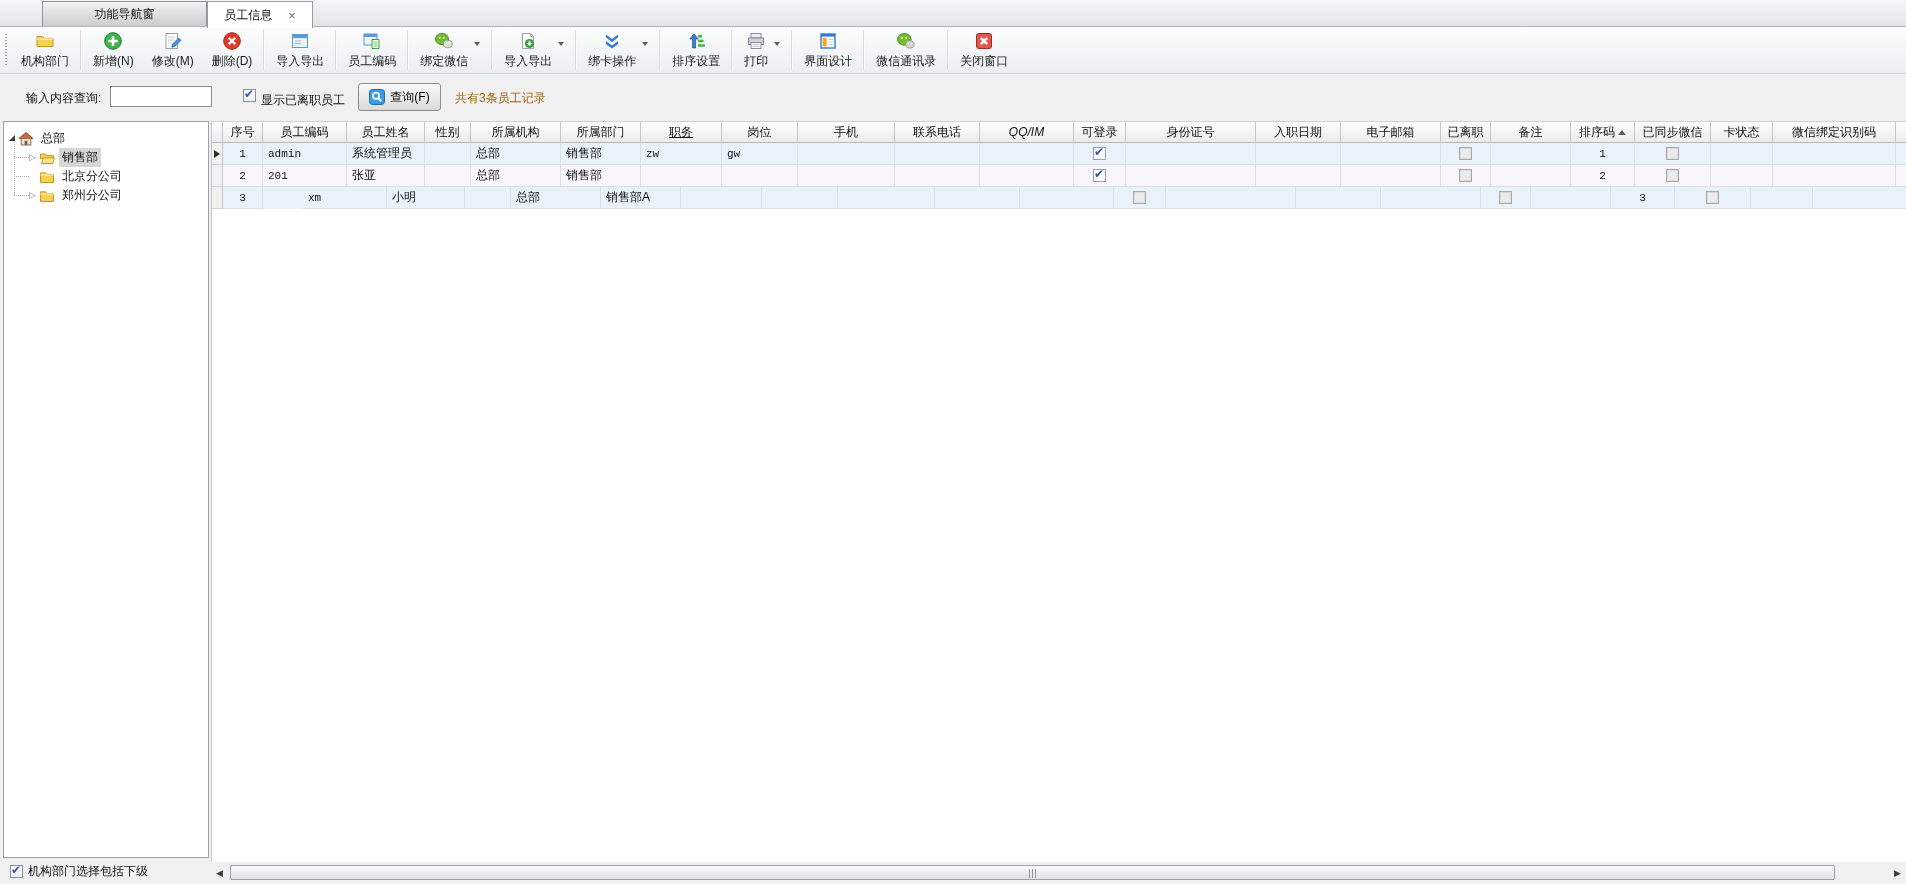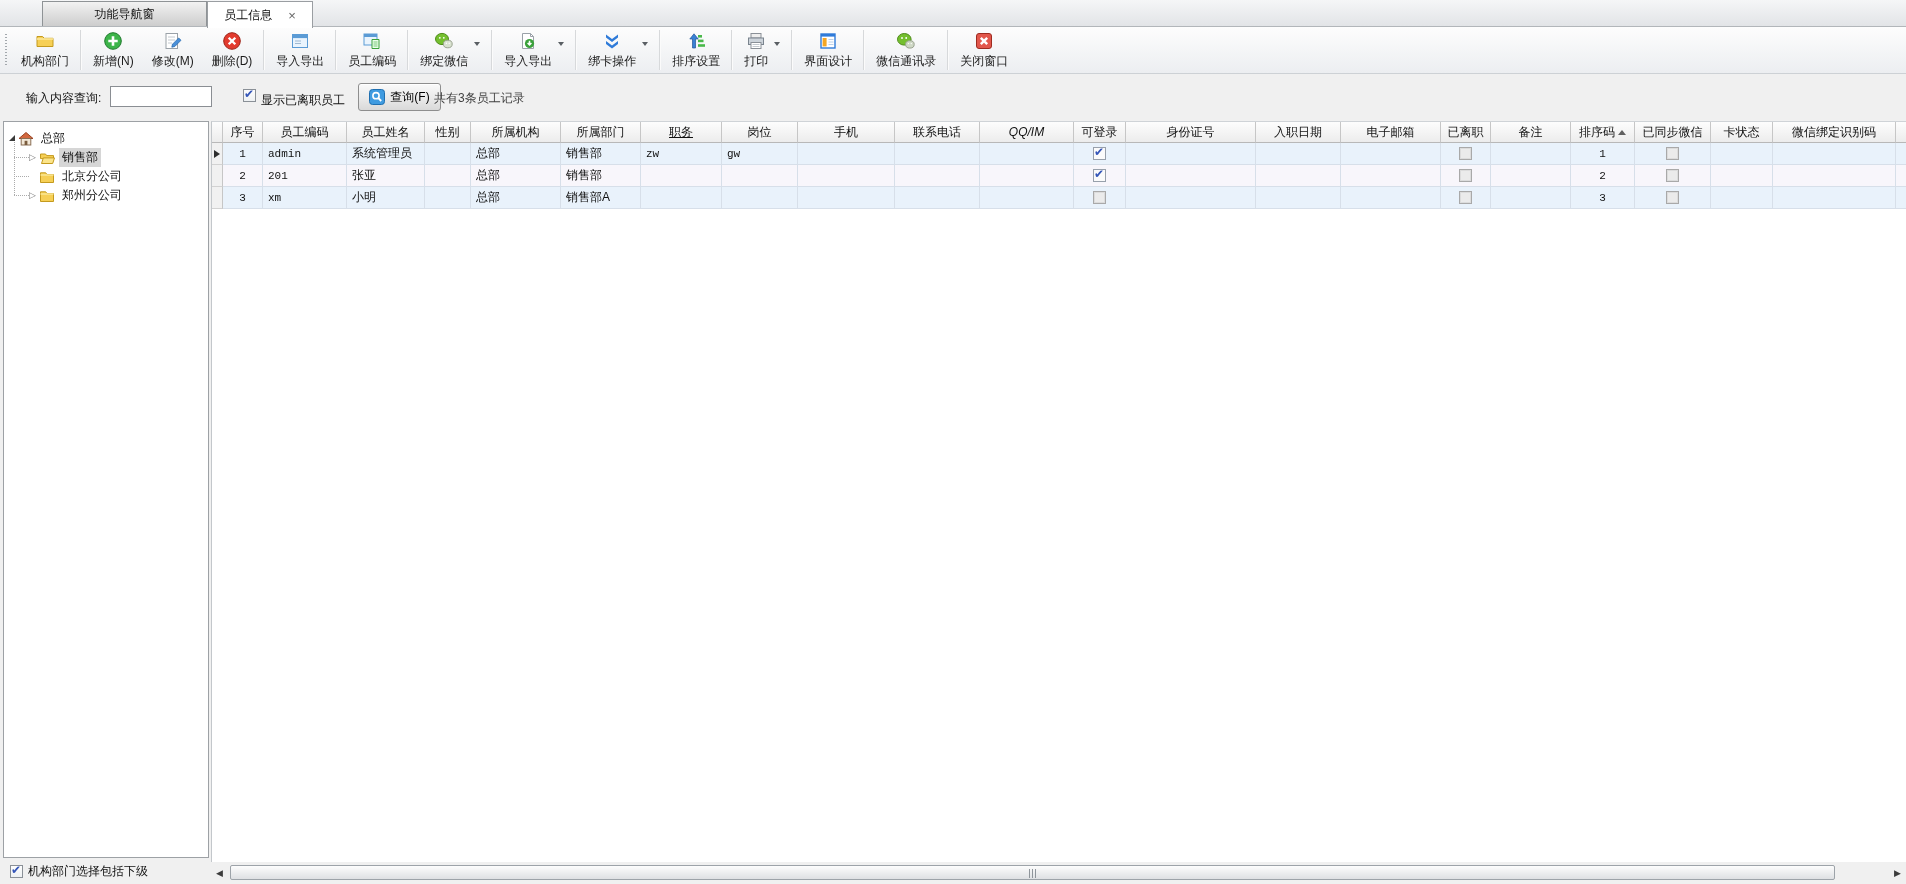--- a/index.html
+++ b/index.html
@@ -35,21 +35,21 @@
   .wincheck{width:13px;height:13px;border:1px solid #8a9097;background:linear-gradient(#fdfdfd,#eef1f3);
     box-sizing:border-box;position:relative;flex:none;}
   .wincheck.checked::after{content:"✔";position:absolute;left:0px;top:-3px;color:#3455b8;
     font-size:12px;font-weight:bold;}
   .fcheck{position:absolute;left:243px;top:14px;}
   .fchecklabel{position:absolute;left:261px;top:17px;}
   .fbutton{position:absolute;left:358px;top:8px;width:83px;height:28px;box-sizing:border-box;
     border:1px solid #8e8e8e;border-radius:3px;background:linear-gradient(#fafafa,#e8e8e8 60%,#d9d9d9);
     box-shadow:inset 0 1px 0 #fff;display:flex;align-items:center;justify-content:center;gap:5px;font:inherit;}
   .fbutton svg{width:16px;height:16px;}
-  .fcount{position:absolute;left:434px;top:15px;color:#404040;}
+  .fcount{position:absolute;left:455px;top:15px;color:#a16207;}
   
   .treepanel{position:absolute;left:3px;top:121px;width:206px;height:737px;background:#fff;
     border:1px solid #9da1a5;box-sizing:border-box;overflow:hidden;}
   .titem{position:absolute;height:19px;display:flex;align-items:center;}
   .titem .exp-open{width:0;height:0;border-bottom:6px solid #3a3a3a;border-left:6px solid transparent;margin:0 3px 2px 0;}
   .exp-closed{color:#7d7d7d;font-size:9px;line-height:9px;margin-right:2px;width:9px;text-align:center;}
   .exp-none{width:11px;}
   .titem svg{width:16px;height:16px;margin-right:4px;flex:none;}
   .titem .tlabel{padding:1px 3px;white-space:nowrap;}
   .titem.selected .tlabel{background:#d6d6d6;}
@@ -574,21 +574,21 @@
         </div>
         <div class="gcell" style="width: 40px;">
           <span></span>
         </div>
       </div>
       <div class="grow odd">
         <div class="indcell" style="width: 11px;"></div>
         <div class="gcell center mono" style="width: 40px;">
           <span>3</span>
         </div>
-        <div class="gcell mono" style="width: 84px;">
+        <div class="gcell mono" style="width: 84px; margin-left: 40px;">
           <span>xm</span>
         </div>
         <div class="gcell" style="width: 78px; align-items: center;">
           <span>小明</span>
         </div>
         <div class="gcell" style="width: 46px;">
           <span></span>
         </div>
         <div class="gcell" style="width: 90px;">
           <span>总部</span>

